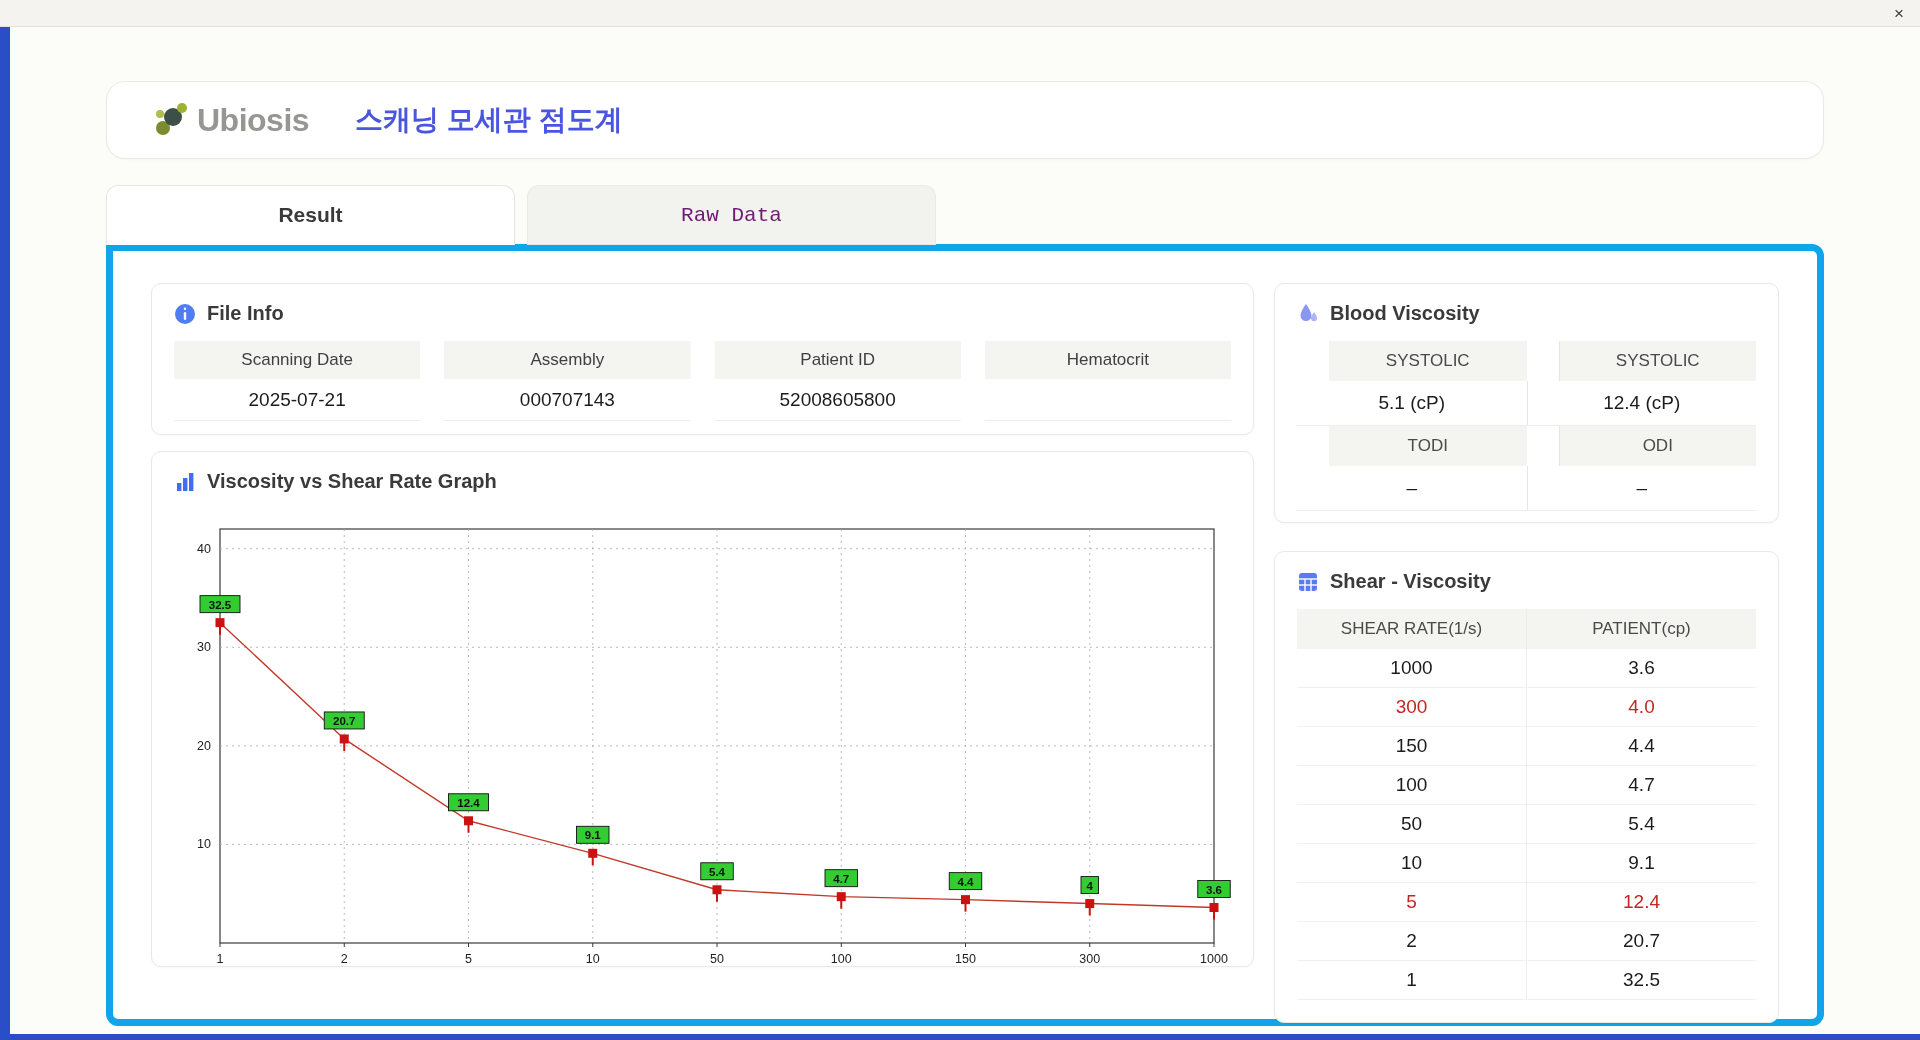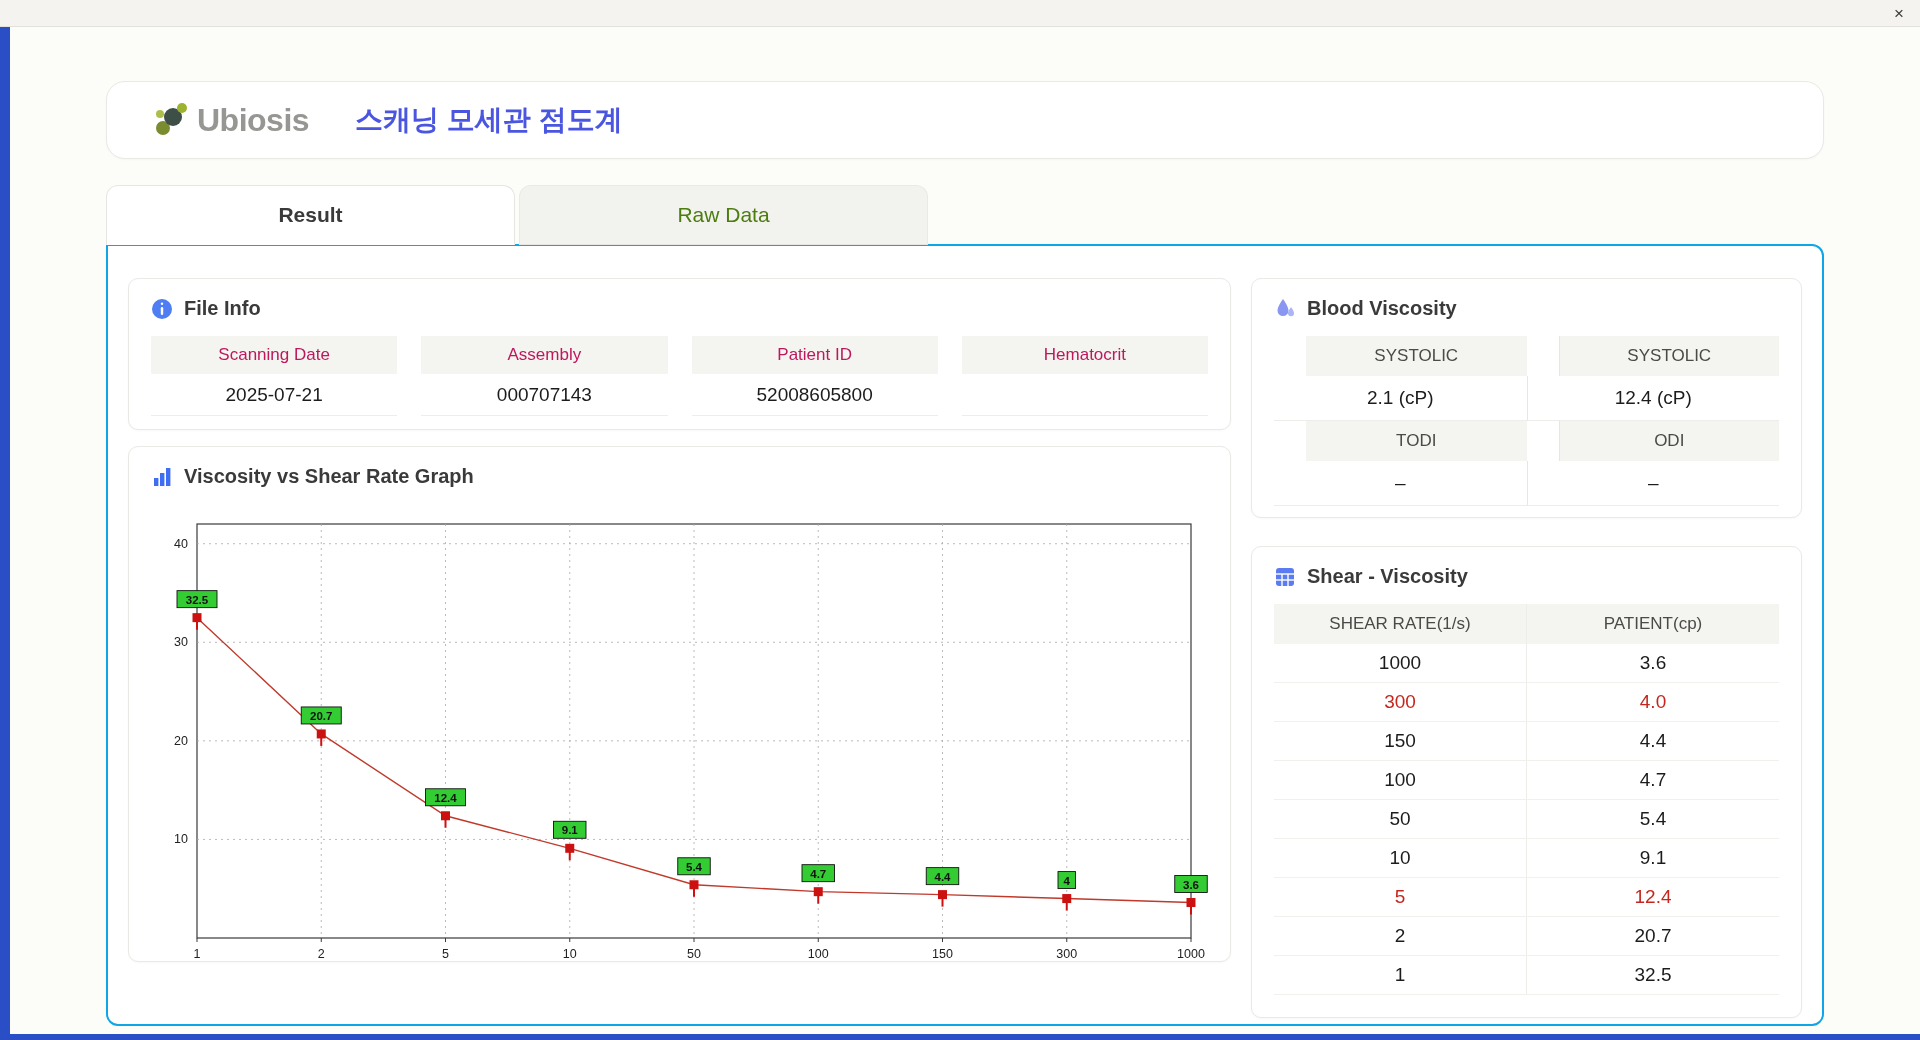--- a/index.html
+++ b/index.html
@@ -42,46 +42,46 @@
   .tab {
     width: 409px; height: 60px; display: flex; align-items: center; justify-content: center;
     font-size: 21px; border-radius: 12px 12px 0 0; cursor: pointer;
   }
   .tab.active {
     background: #fff; border: 1px solid #e6e6e3; border-bottom: 1px solid #fff;
     font-weight: bold; color: #3a3a3a;
   }
   .tab.inactive {
     background: #f2f2ef; border: 1px solid #e9e9e6; border-bottom: 1px solid #e6e6e3;
-    color: #4d7c0f; margin-left: 4px;
+    color: #701a75; margin-left: 12px; font-family: Liberation Mono, monospace;
   }
 
   
   .panel {
     position: relative; z-index: 1;
-    background: #fff; border: 2px solid #0ea5e9; border-radius: 0 12px 12px 12px;
-    height: 782px; padding: 32px 20px;
+    background: #fff; border: 7px solid #0ea5e9; border-radius: 0 12px 12px 12px;
+    height: 782px; padding: 32px 38px;
   }
   .panel-columns { display: flex; gap: 20px; }
   .left-col { width: 1103px; }
   .right-col { flex: 1; }
 
   .card-title {
     display: flex; align-items: center; gap: 11px;
     font-size: 20px; font-weight: bold; color: #3a3a3a; margin-bottom: 16px;
   }
   .icon-box { display: flex; align-items: center; justify-content: center; }
 
   
   .file-info-card { height: 152px; padding: 18px 22px; }
   .fields { display: flex; gap: 24px; }
   .field { flex: 1; }
   .field-label {
     background: #f4f4f1; text-align: center; padding: 9px 0;
-    font-size: 17px; color: #be185d; border-radius: 1px;
+    font-size: 17px; color: #404040; border-radius: 1px;
   }
   .field-value {
     text-align: center; padding: 10px 0 9px; font-size: 19px; color: #1c1c1c;
     border-bottom: 1px solid #ededea; min-height: 42px;
   }
 
   
   .graph-card { margin-top: 16px; height: 516px; padding: 18px 22px; }
   .chart-wrap { margin-top: 4px; }
 
@@ -275,21 +275,21 @@
               <svg width="22" height="22" viewBox="0 0 22 22">
                 <path d="M9 1 C9 1 3.5 8.5 3.5 12.5 A5.5 5.5 0 0 0 14.5 12.5 C14.5 8.5 9 1 9 1 Z" fill="#8a97f2"></path>
                 <path d="M17 9 C17 9 14 13 14 15.2 A3 3 0 0 0 20 15.2 C20 13 17 9 17 9 Z" fill="#aab4f6"></path>
               </svg>
             </span>
             <span>Blood Viscosity</span>
           </div>
           <div class="bv-grid">
             <div class="bv-head">SYSTOLIC</div>
             <div class="bv-head right">SYSTOLIC</div>
-            <div class="bv-val">2.1 (cP)</div>
+            <div class="bv-val">5.1 (cP)</div>
             <div class="bv-val right">12.4 (cP)</div>
             <div class="bv-head">TODI</div>
             <div class="bv-head right">ODI</div>
             <div class="bv-val">–</div>
             <div class="bv-val right">–</div>
           </div>
         </div>
 
         <div class="card shear-card">
           <div class="card-title">

